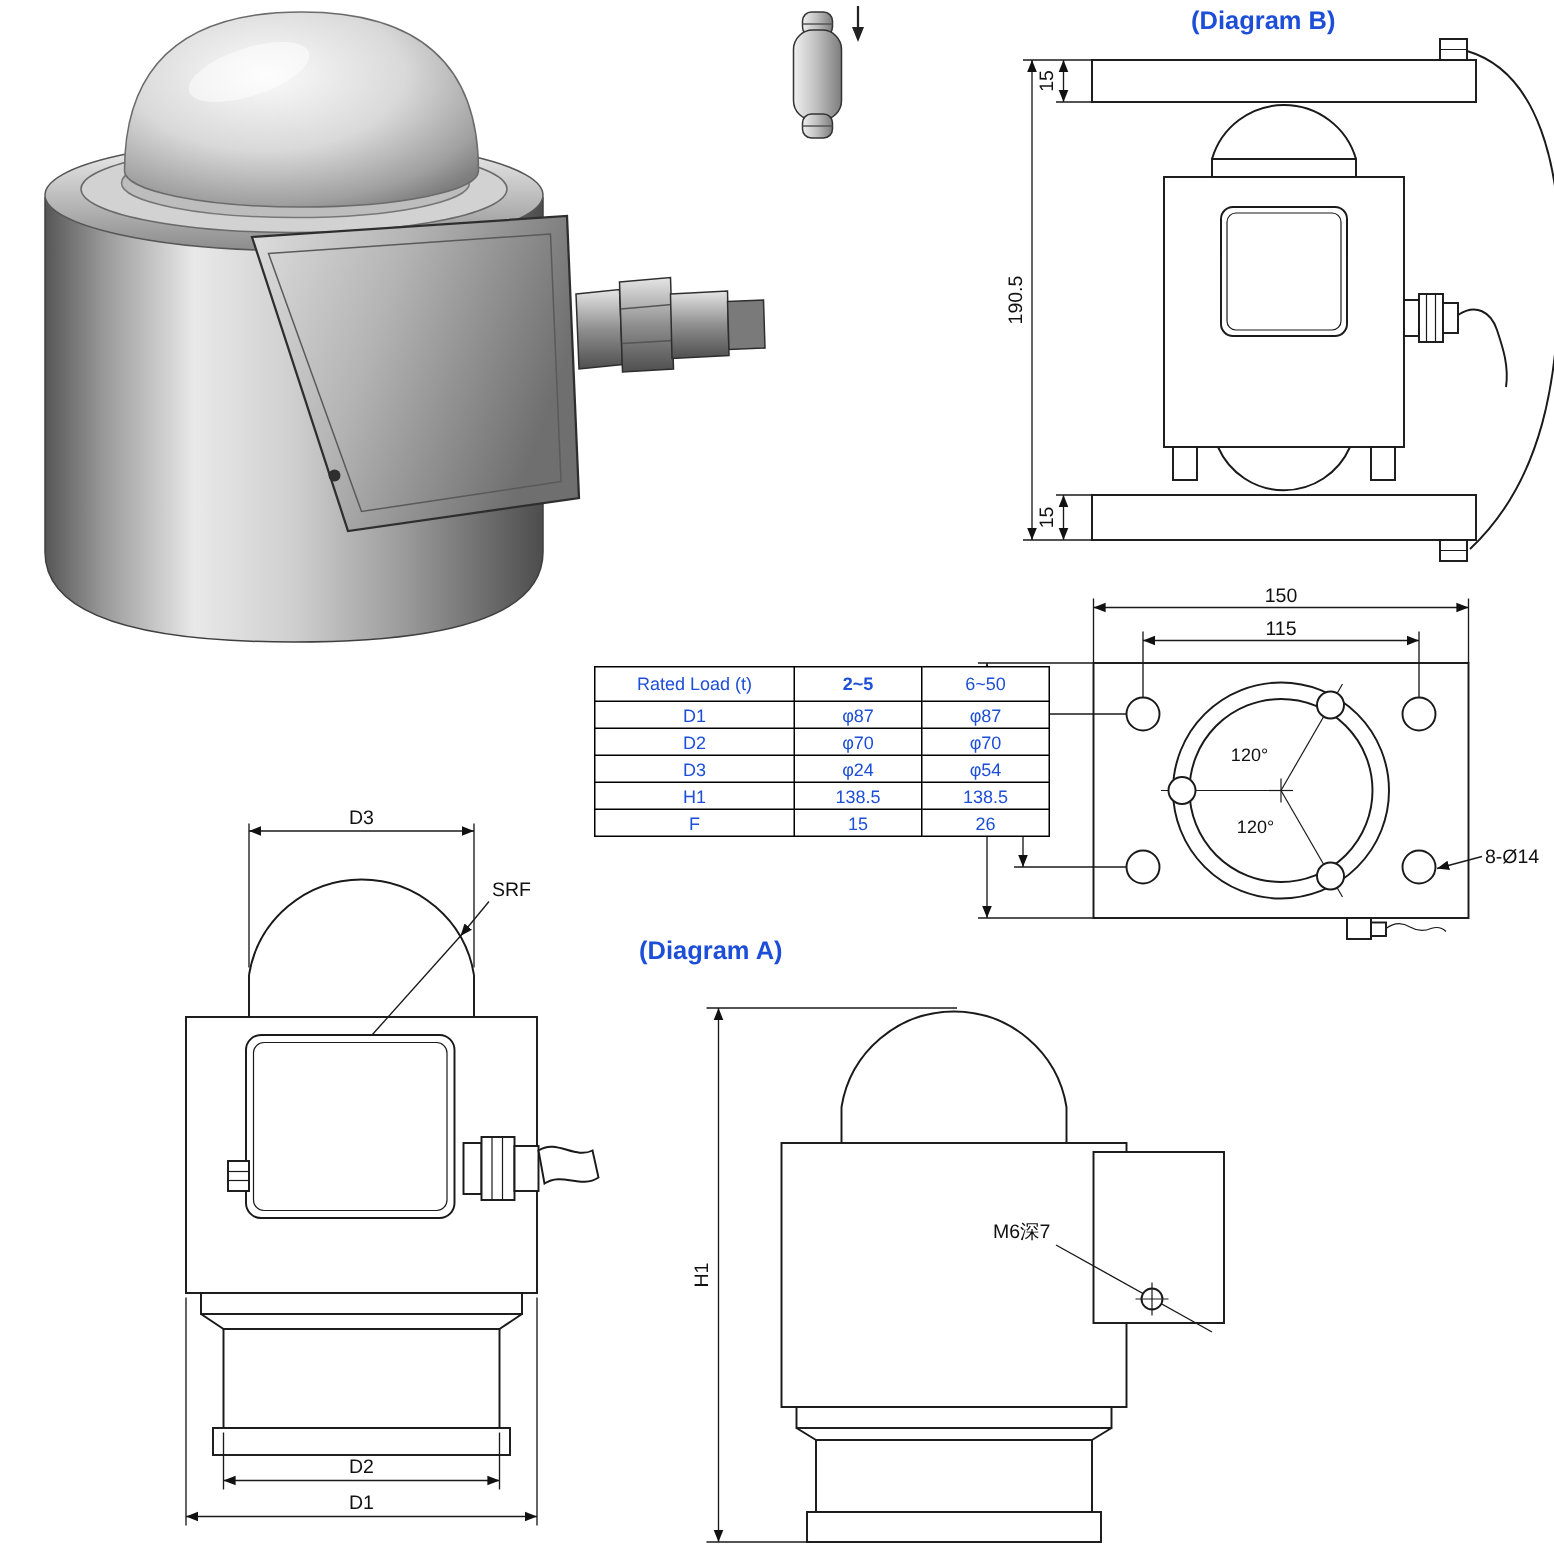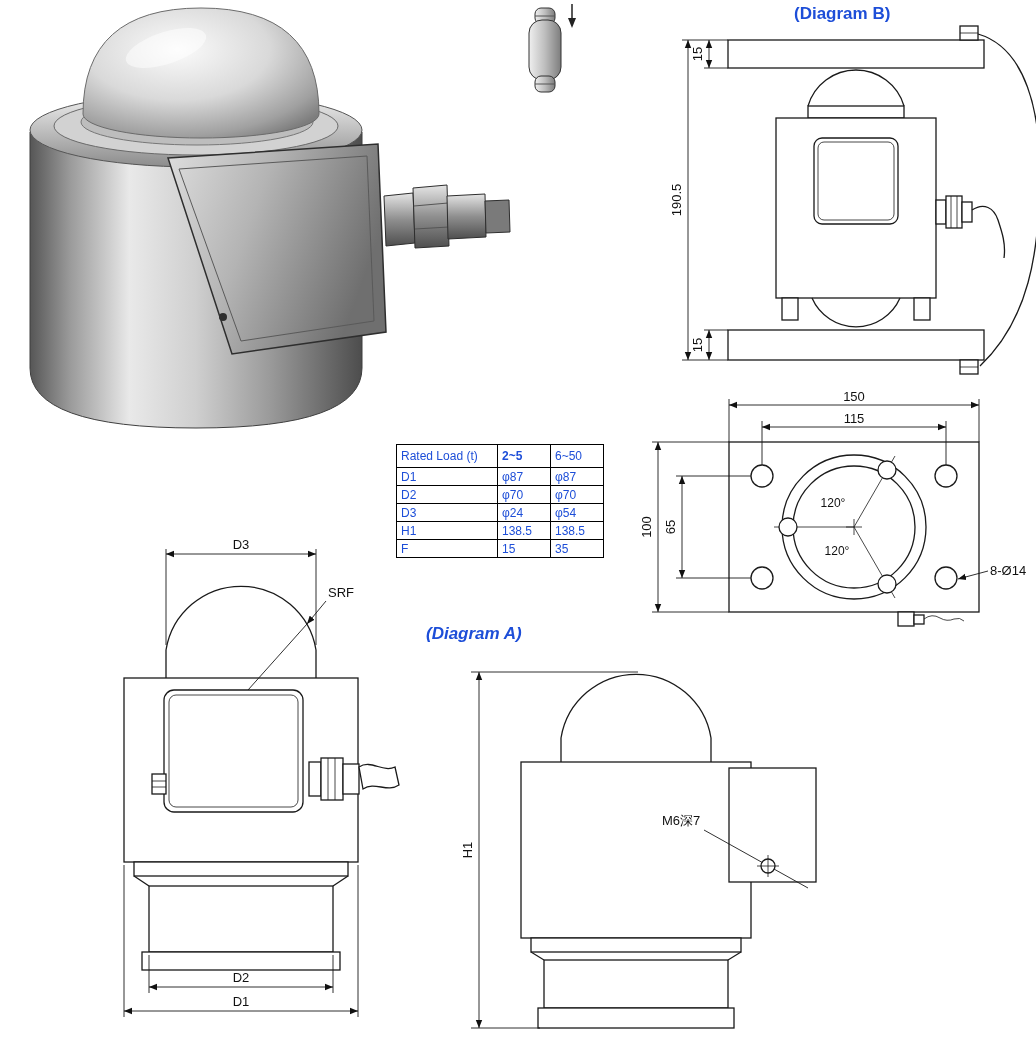--- a/index.html
+++ b/index.html
@@ -12,27 +12,27 @@
   .ln   { stroke:#1a1a1a; stroke-width:1.3; fill:none; }
   .fw   { stroke:#1a1a1a; stroke-width:1.3; fill:#ffffff; }
   .dim  { stroke:#1a1a1a; stroke-width:0.9; fill:none; }
   .thin { stroke:#1a1a1a; stroke-width:0.8; fill:none; }
   .dtx  { font-size:13px; }
   .atx  { font-size:12px; }
   .title-b {
     position:absolute; left:778px; top:4px; font-size:17px; font-weight:bold;
   }
   .title-a {
-    position:absolute; left:410px; top:624px; font-size:17px; font-weight:bold; font-style:italic;
+    position:absolute; left:410px; top:624px; font-size:17px; font-weight:bold; 
   }
   .spec-table {
     position:absolute; left:380px; top:444px; border-collapse:collapse;
     font-size:12px; background:#fff;
   }
-  .spec-table td { border:1px solid #000; padding:1px 4px; height:15px; }
+  .spec-table td { border:1px solid #000; text-align:center; padding:1px 20px; height:15px; }
   .spec-table tr.hdr td { height:20px; }
   .spec-table td.c0 { width:92px; }
   .spec-table td.c1 { width:44px;font-weight:bold; }
   .spec-table td.c2 { width:44px; }
 </style>
 </head>
 <body>
 
 <div id="screen">
 
@@ -243,21 +243,21 @@
         <td>φ54</td>
       </tr>
       <tr>
         <td>H1</td>
         <td>138.5</td>
         <td>138.5</td>
       </tr>
       <tr>
         <td>F</td>
         <td>15</td>
-        <td>35</td>
+        <td>26</td>
       </tr>
     </tbody>
   </table>
 
   <svg width="330" height="516" viewBox="0 0 330 516" style="left:60px;top:525px">
     <defs>
       <marker id="aF" viewBox="0 0 10 10" refX="10" refY="5" markerWidth="9" markerHeight="9" orient="auto-start-reverse">
         <path d="M0,1 L10,5 L0,9 z" fill="#111111"></path>
       </marker>
     </defs>

